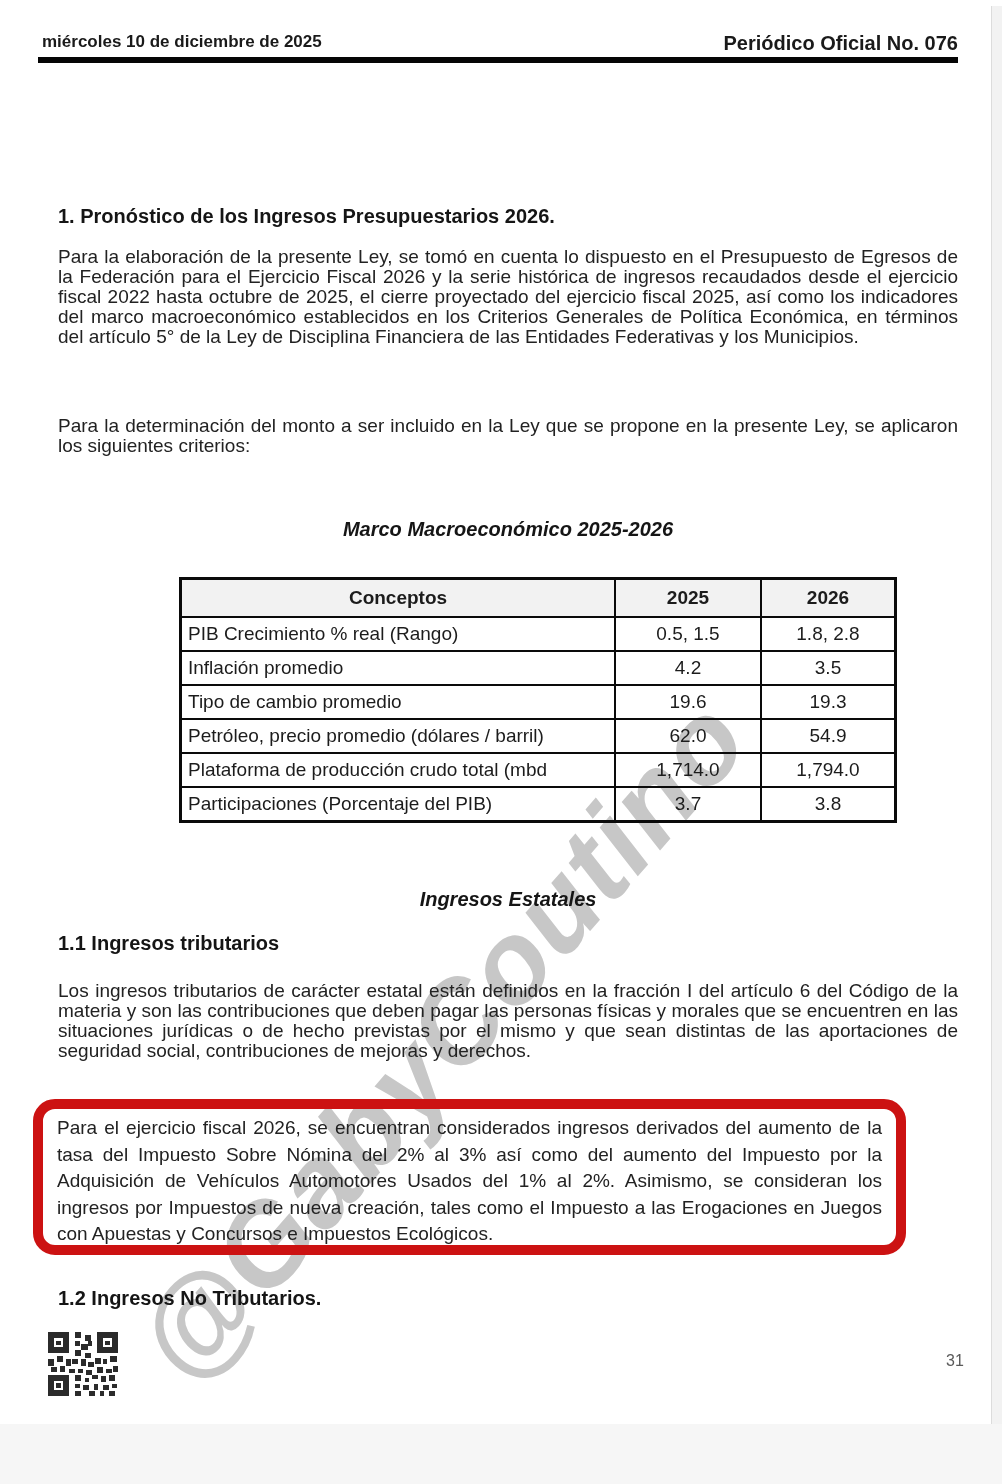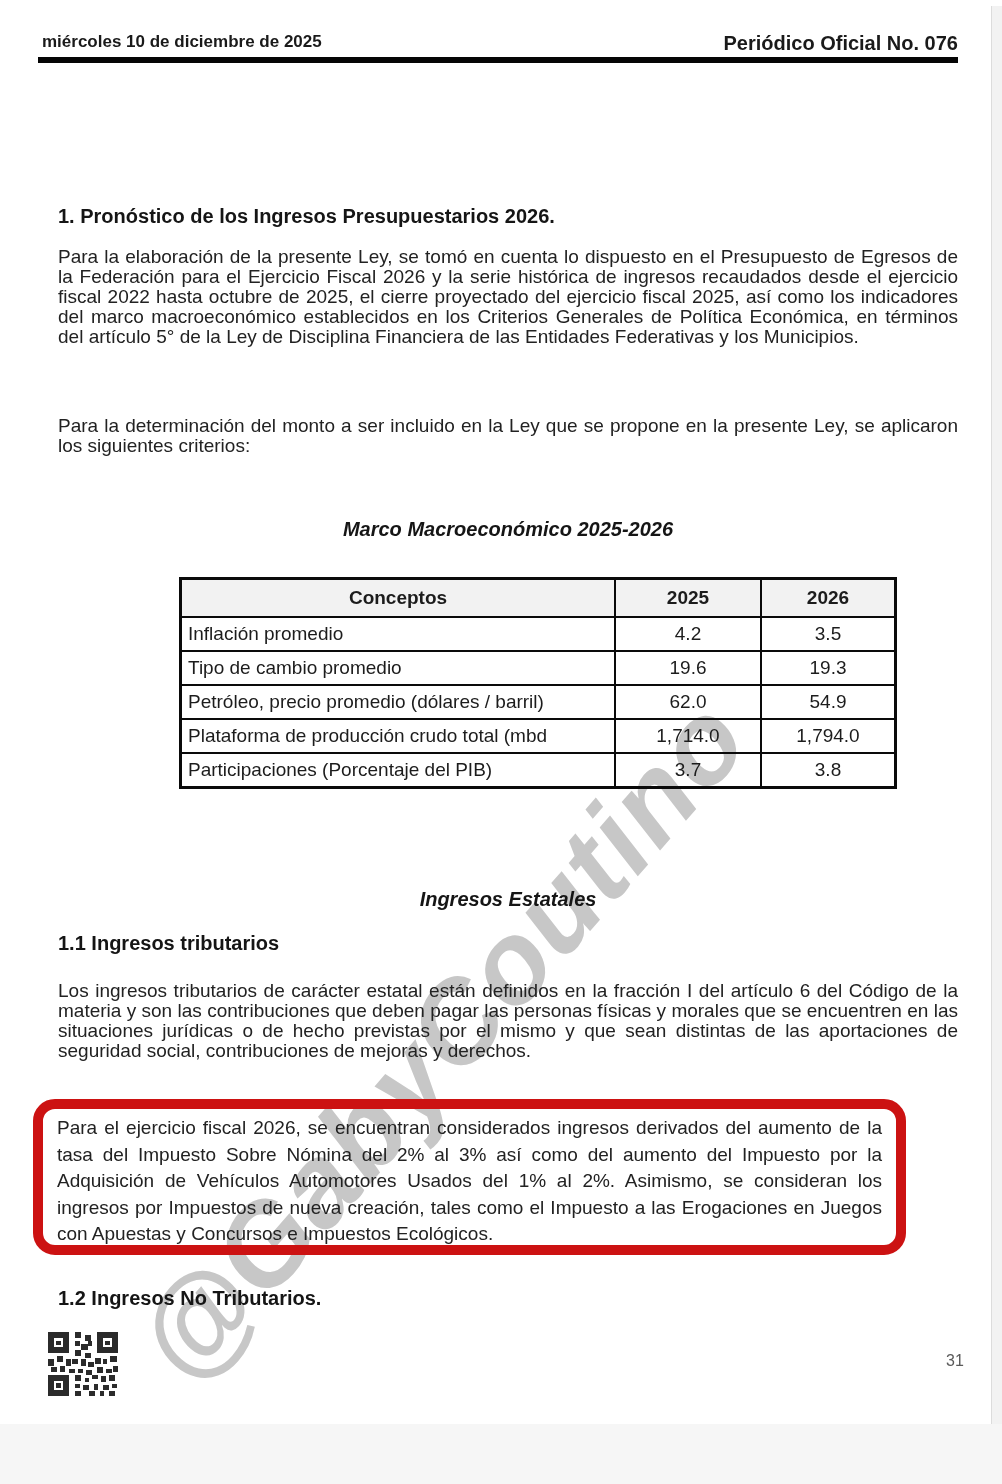--- a/index.html
+++ b/index.html
@@ -90,20 +90,25 @@
 <div class="abs z1 para" style="left:58px;top:416px;">Para la determinación del monto a ser incluido en la Ley que se propone en la presente Ley, se aplicaron los siguientes criterios:</div>
 
 <div class="abs z1 h-bold centered" style="top:518px;">Marco Macroeconómico 2025-2026</div>
 <div class="abs z1 mm-table-wrap">
   <table class="mm">
     <tbody>
         <tr>
       <th class="c-label">Conceptos</th>
       <th class="c-val">2025</th>
       <th class="c-val2">2026</th>
+    </tr>
+    <tr>
+      <td class="c-label">PIB Crecimiento % real (Rango)</td>
+      <td class="c-val">0.5, 1.5</td>
+      <td class="c-val2">1.8, 2.8</td>
     </tr>
     <tr>
       <td class="c-label">Inflación promedio</td>
       <td class="c-val">4.2</td>
       <td class="c-val2">3.5</td>
     </tr>
     <tr>
       <td class="c-label">Tipo de cambio promedio</td>
       <td class="c-val">19.6</td>
       <td class="c-val2">19.3</td>

